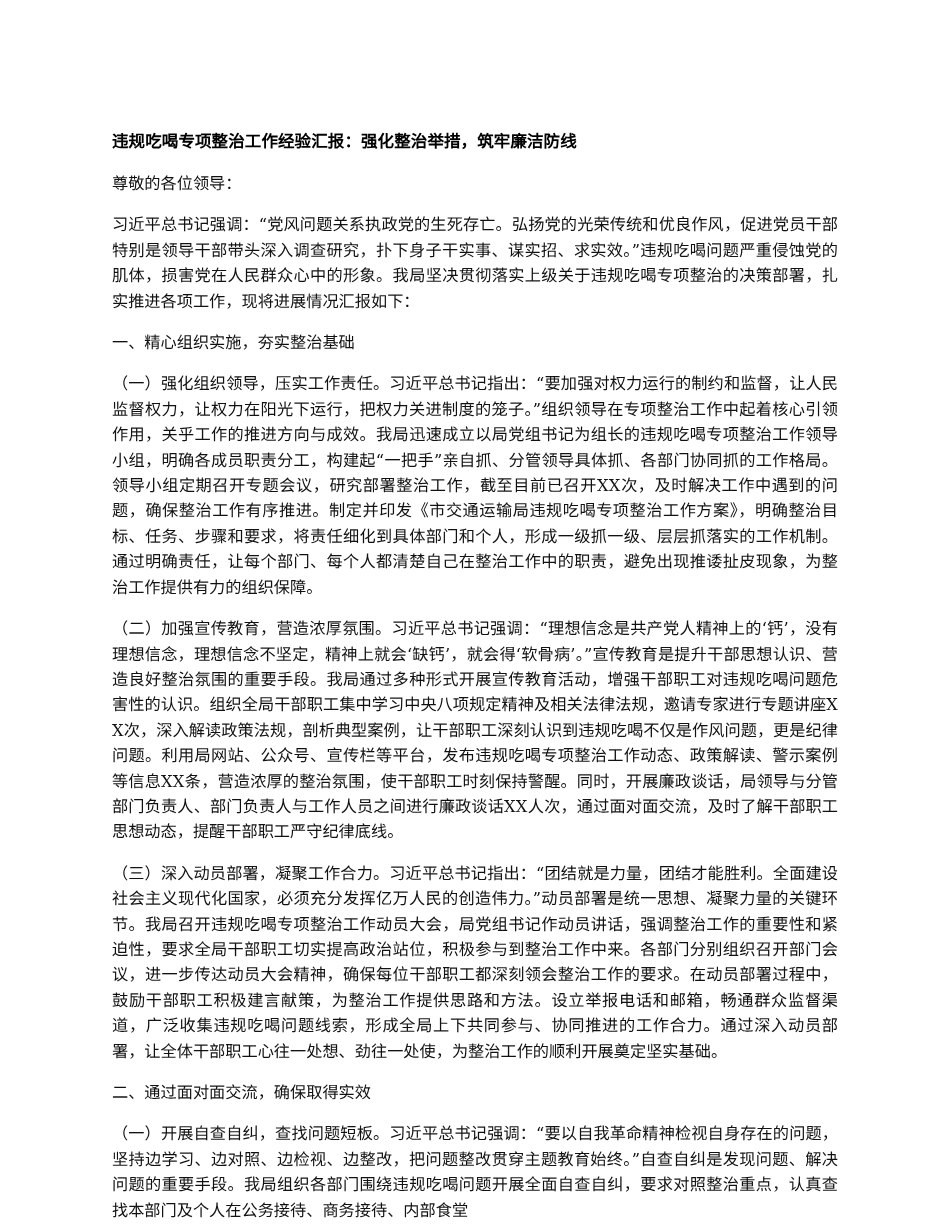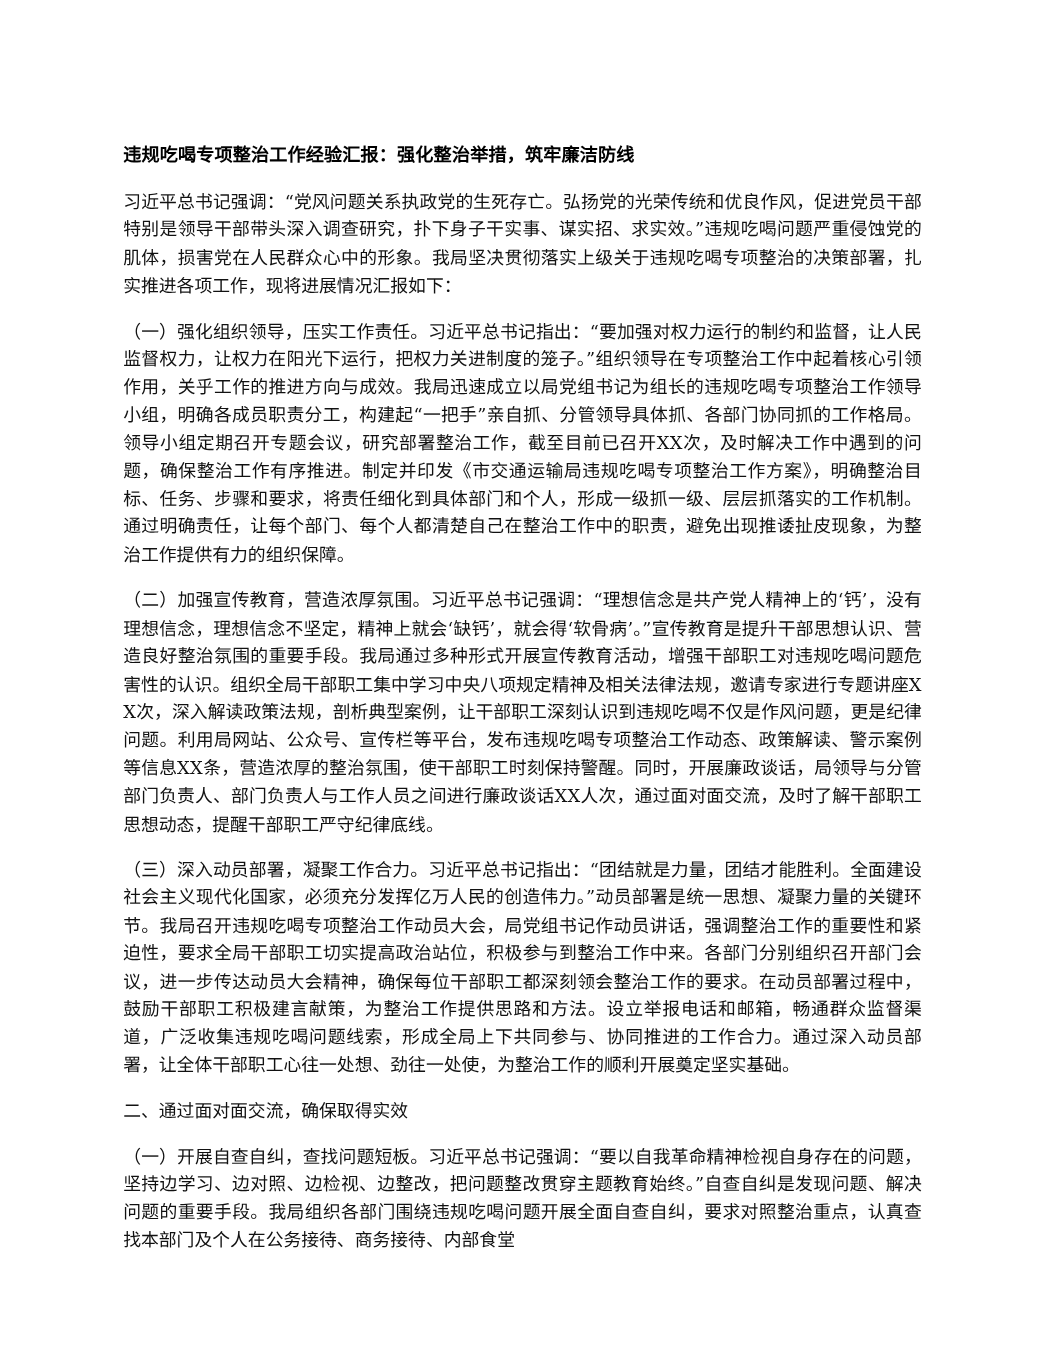--- a/index.html
+++ b/index.html
@@ -61,23 +61,25 @@
     letter-spacing: 0.3px;
   }
 </style>
 </head>
 <body>
 
 <div class="page">
 
   <h1 class="doc-title">违规吃喝专项整治工作经验汇报：强化整治举措，筑牢廉洁防线</h1>
 
+  <p class="para plain">尊敬的各位领导：</p>
 
   <div id="body-container">
       <p class="para">习近平总书记强调：“党风问题关系执政党的生死存亡。弘扬党的光荣传统和优良作风，促进党员干部特别是领导干部带头深入调查研究，扑下身子干实事、谋实招、求实效。”违规吃喝问题严重侵蚀党的肌体，损害党在人民群众心中的形象。我局坚决贯彻落实上级关于违规吃喝专项整治的决策部署，扎实推进各项工作，现将进展情况汇报如下：</p>
+      <p class="para heading">一、精心组织实施，夯实整治基础</p>
       <p class="para">（一）强化组织领导，压实工作责任。习近平总书记指出：“要加强对权力运行的制约和监督，让人民监督权力，让权力在阳光下运行，把权力关进制度的笼子。”组织领导在专项整治工作中起着核心引领作用，关乎工作的推进方向与成效。我局迅速成立以局党组书记为组长的违规吃喝专项整治工作领导小组，明确各成员职责分工，构建起“一把手”亲自抓、分管领导具体抓、各部门协同抓的工作格局。领导小组定期召开专题会议，研究部署整治工作，截至目前已召开<b class="emph">XX</b>次，及时解决工作中遇到的问题，确保整治工作有序推进。制定并印发《市交通运输局违规吃喝专项整治工作方案》，明确整治目标、任务、步骤和要求，将责任细化到具体部门和个人，形成一级抓一级、层层抓落实的工作机制。通过明确责任，让每个部门、每个人都清楚自己在整治工作中的职责，避免出现推诿扯皮现象，为整治工作提供有力的组织保障。</p>
       <p class="para">（二）加强宣传教育，营造浓厚氛围。习近平总书记强调：“理想信念是共产党人精神上的‘钙’，没有理想信念，理想信念不坚定，精神上就会‘缺钙’，就会得‘软骨病’。”宣传教育是提升干部思想认识、营造良好整治氛围的重要手段。我局通过多种形式开展宣传教育活动，增强干部职工对违规吃喝问题危害性的认识。组织全局干部职工集中学习中央八项规定精神及相关法律法规，邀请专家进行专题讲座<b class="emph">XX</b>次，深入解读政策法规，剖析典型案例，让干部职工深刻认识到违规吃喝不仅是作风问题，更是纪律问题。利用局网站、公众号、宣传栏等平台，发布违规吃喝专项整治工作动态、政策解读、警示案例等信息<b class="emph">XX</b>条，营造浓厚的整治氛围，使干部职工时刻保持警醒。同时，开展廉政谈话，局领导与分管部门负责人、部门负责人与工作人员之间进行廉政谈话<b class="emph">XX</b>人次，通过面对面交流，及时了解干部职工思想动态，提醒干部职工严守纪律底线。</p>
       <p class="para">（三）深入动员部署，凝聚工作合力。习近平总书记指出：“团结就是力量，团结才能胜利。全面建设社会主义现代化国家，必须充分发挥亿万人民的创造伟力。”动员部署是统一思想、凝聚力量的关键环节。我局召开违规吃喝专项整治工作动员大会，局党组书记作动员讲话，强调整治工作的重要性和紧迫性，要求全局干部职工切实提高政治站位，积极参与到整治工作中来。各部门分别组织召开部门会议，进一步传达动员大会精神，确保每位干部职工都深刻领会整治工作的要求。在动员部署过程中，鼓励干部职工积极建言献策，为整治工作提供思路和方法。设立举报电话和邮箱，畅通群众监督渠道，广泛收集违规吃喝问题线索，形成全局上下共同参与、协同推进的工作合力。通过深入动员部署，让全体干部职工心往一处想、劲往一处使，为整治工作的顺利开展奠定坚实基础。</p>
       <p class="para heading">二、通过面对面交流，确保取得实效</p>
       <p class="para">（一）开展自查自纠，查找问题短板。习近平总书记强调：“要以自我革命精神检视自身存在的问题，坚持边学习、边对照、边检视、边整改，把问题整改贯穿主题教育始终。”自查自纠是发现问题、解决问题的重要手段。我局组织各部门围绕违规吃喝问题开展全面自查自纠，要求对照整治重点，认真查找本部门及个人在公务接待、商务接待、内部食堂</p>
     </div>
 
 </div>
 
 </body></html>

